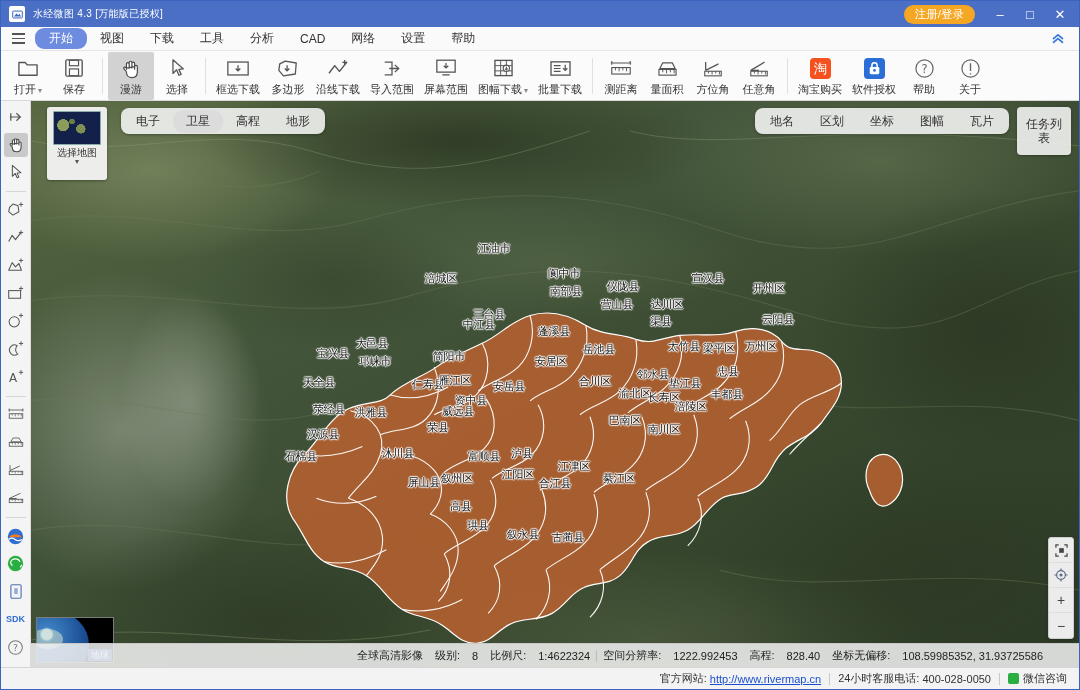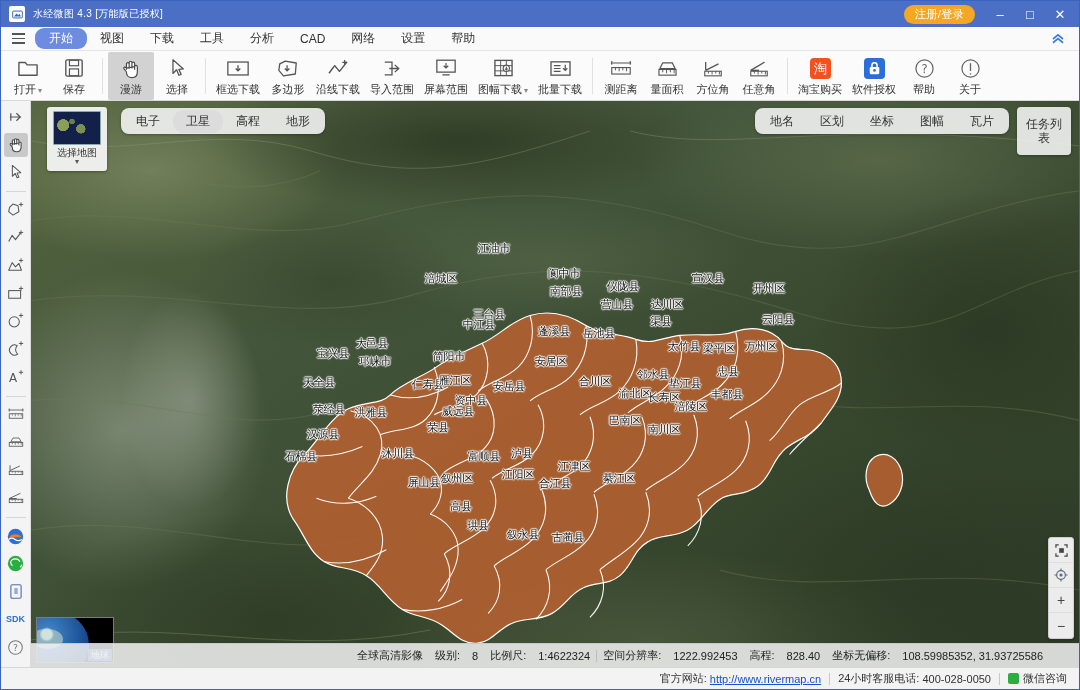--- a/index.html
+++ b/index.html
@@ -78,21 +78,21 @@
   
   .mapwrap { flex:1 1 auto; position:relative; overflow:hidden; background:#2e4228; }
   .map-bg { position:absolute; inset:0; }
 
   
   .panel {
     position:absolute; background:rgba(246,246,246,.88); border-radius:8px;
     box-shadow:0 1px 3px rgba(0,0,0,.3);
   }
   .basemap-thumb {
-    position:absolute; left:16px; top:6px; width:60px; height:64px;
+    position:absolute; left:16px; top:6px; width:60px; height:73px;
     background:rgba(248,248,248,.92); border-radius:3px; box-shadow:0 1px 3px rgba(0,0,0,.35);
     display:flex; flex-direction:column; align-items:center; padding-top:4px; cursor:pointer;
   }
   .basemap-thumb .thumbimg {
     width:48px;height:34px;border:1px solid #8aa;border-radius:1px;
     background:#12204a; position:relative; overflow:hidden;
   }
   .basemap-thumb .thumbimg:before {
     content:""; position:absolute; left:-4px; top:6px; width:44px; height:18px;
     background:radial-gradient(circle at 30% 40%, #8a9e5a 0 18%, transparent 19%),
@@ -653,21 +653,21 @@
           <div class="clabel" style="left: 677px; top: 177px;">宣汉县</div>
           <div class="clabel" style="left: 738px; top: 187px;">开州区</div>
           <div class="clabel" style="left: 535px; top: 190px;">南部县</div>
           <div class="clabel" style="left: 586px; top: 203px;">营山县</div>
           <div class="clabel" style="left: 636px; top: 203px;">达川区</div>
           <div class="clabel" style="left: 747px; top: 218px;">云阳县</div>
           <div class="clabel" style="left: 458px; top: 213px;">三台县</div>
           <div class="clabel" style="left: 448px; top: 223px;">中江县</div>
           <div class="clabel" style="left: 630px; top: 220px;">渠县</div>
           <div class="clabel" style="left: 523px; top: 230px;">蓬溪县</div>
-          <div class="clabel" style="left: 568px; top: 232px; text-align: center;">岳池县</div>
+          <div class="clabel" style="left: 568px; top: 248px; text-align: center;">岳池县</div>
           <div class="clabel" style="left: 653px; top: 245px;">太竹县</div>
           <div class="clabel" style="left: 688px; top: 247px;">梁平区</div>
           <div class="clabel" style="left: 730px; top: 245px;">万州区</div>
           <div class="clabel" style="left: 302px; top: 252px;">宝兴县</div>
           <div class="clabel" style="left: 341px; top: 242px;">大邑县</div>
           <div class="clabel" style="left: 344px; top: 260px;">邛崃市</div>
           <div class="clabel" style="left: 418px; top: 255px;">简阳市</div>
           <div class="clabel" style="left: 496px; top: 260px; padding-left: 48px;">安居区</div>
           <div class="clabel" style="left: 697px; top: 270px;">忠县</div>
           <div class="clabel" style="left: 288px; top: 281px;">天全县</div>

